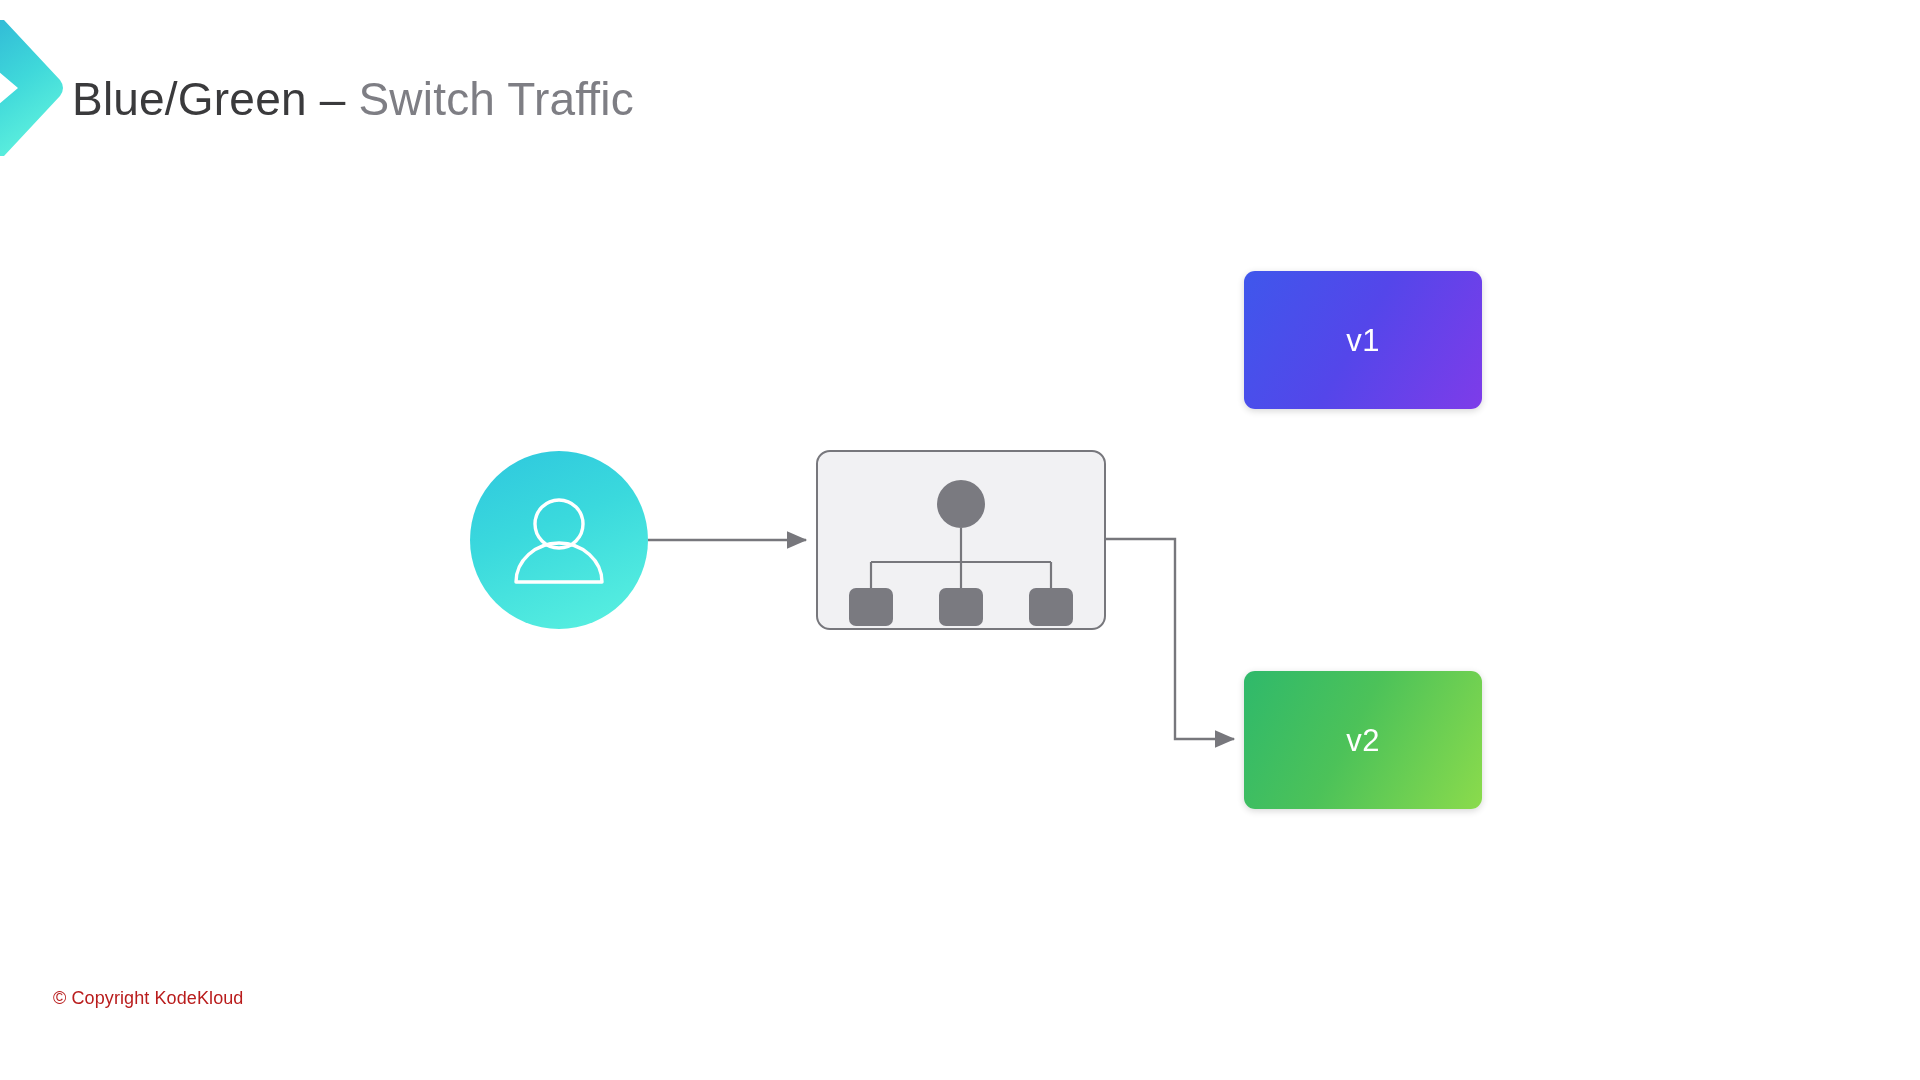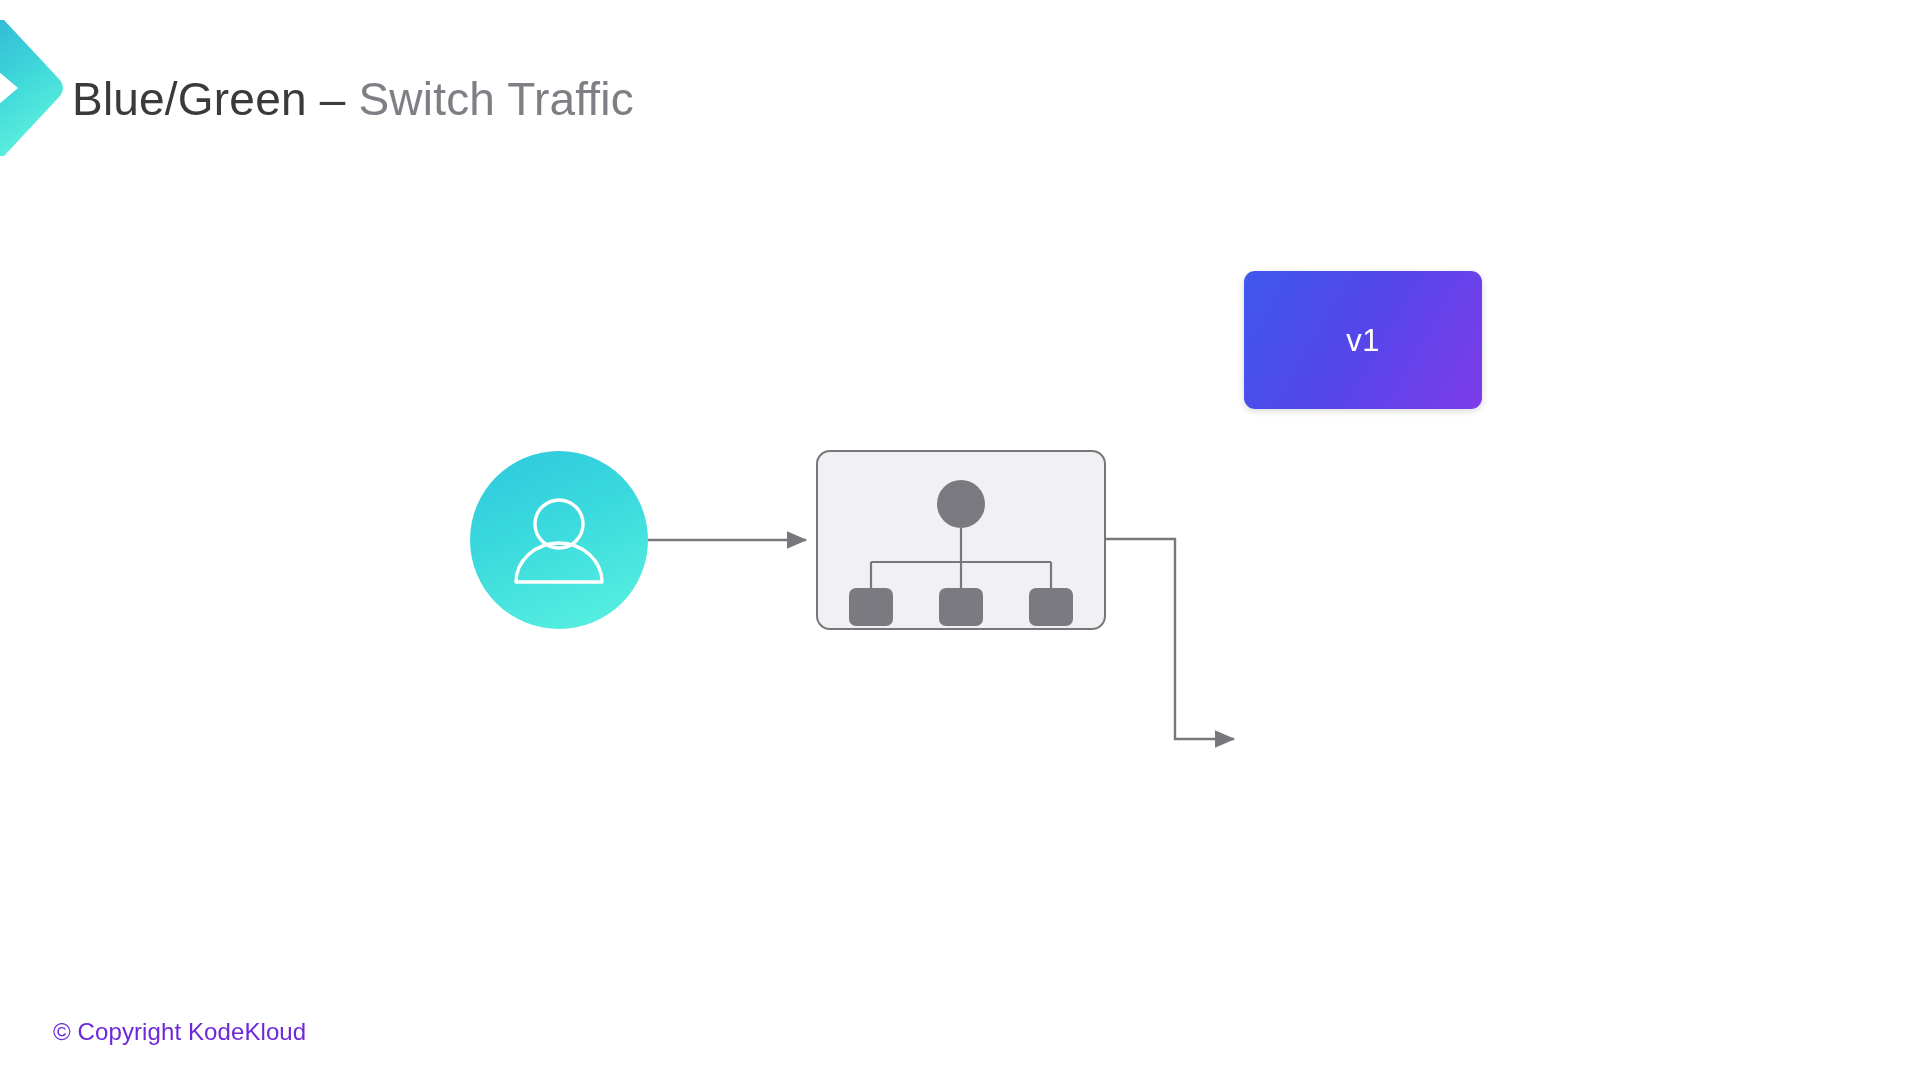--- a/index.html
+++ b/index.html
@@ -115,23 +115,23 @@
   #v2-box {
     left: 1244px;
     top: 671px;
     background: linear-gradient(118deg, #2fb96b 0%, #4cc259 45%, #8bdb4c 100%);
   }
 
   
   #footer-copyright {
     position: absolute;
     left: 53px;
-    top: 1018px;
-    font-size: 24px;
-    color: #6d28d9;
+    top: 988px;
+    font-size: 18px;
+    color: #b91c1c;
     letter-spacing: 0.1px;
   }
 </style>
 </head>
 <body>
 
 <div id="slide">
 
   <div id="logo-chevron">
     <svg viewBox="0 0 84 140" width="84" height="140" aria-hidden="true">
@@ -189,16 +189,19 @@
       <rect x="31" y="136" width="44" height="38" rx="7" fill="#7a7a80"></rect>
       <rect x="121" y="136" width="44" height="38" rx="7" fill="#7a7a80"></rect>
       <rect x="211" y="136" width="44" height="38" rx="7" fill="#7a7a80"></rect>
     </svg>
   </div>
 
   <div id="v1-box" class="version-box">
     <span class="version-label">v1</span>
   </div>
 
+  <div id="v2-box" class="version-box">
+    <span class="version-label">v2</span>
+  </div>
 
   <div id="footer-copyright">© Copyright KodeKloud</div>
 
 </div>
 
 </body></html>

